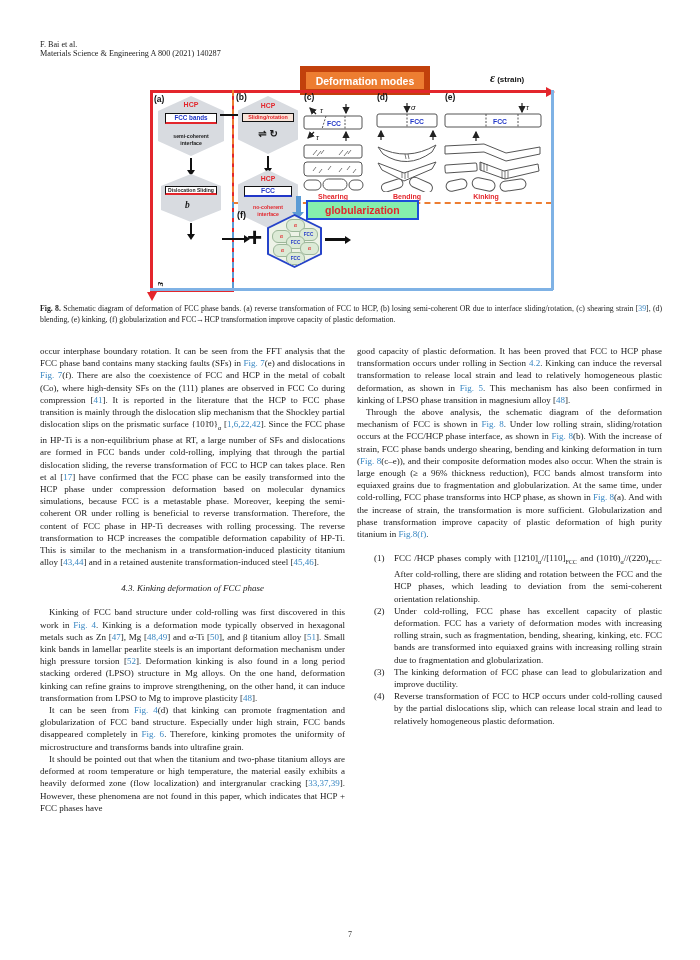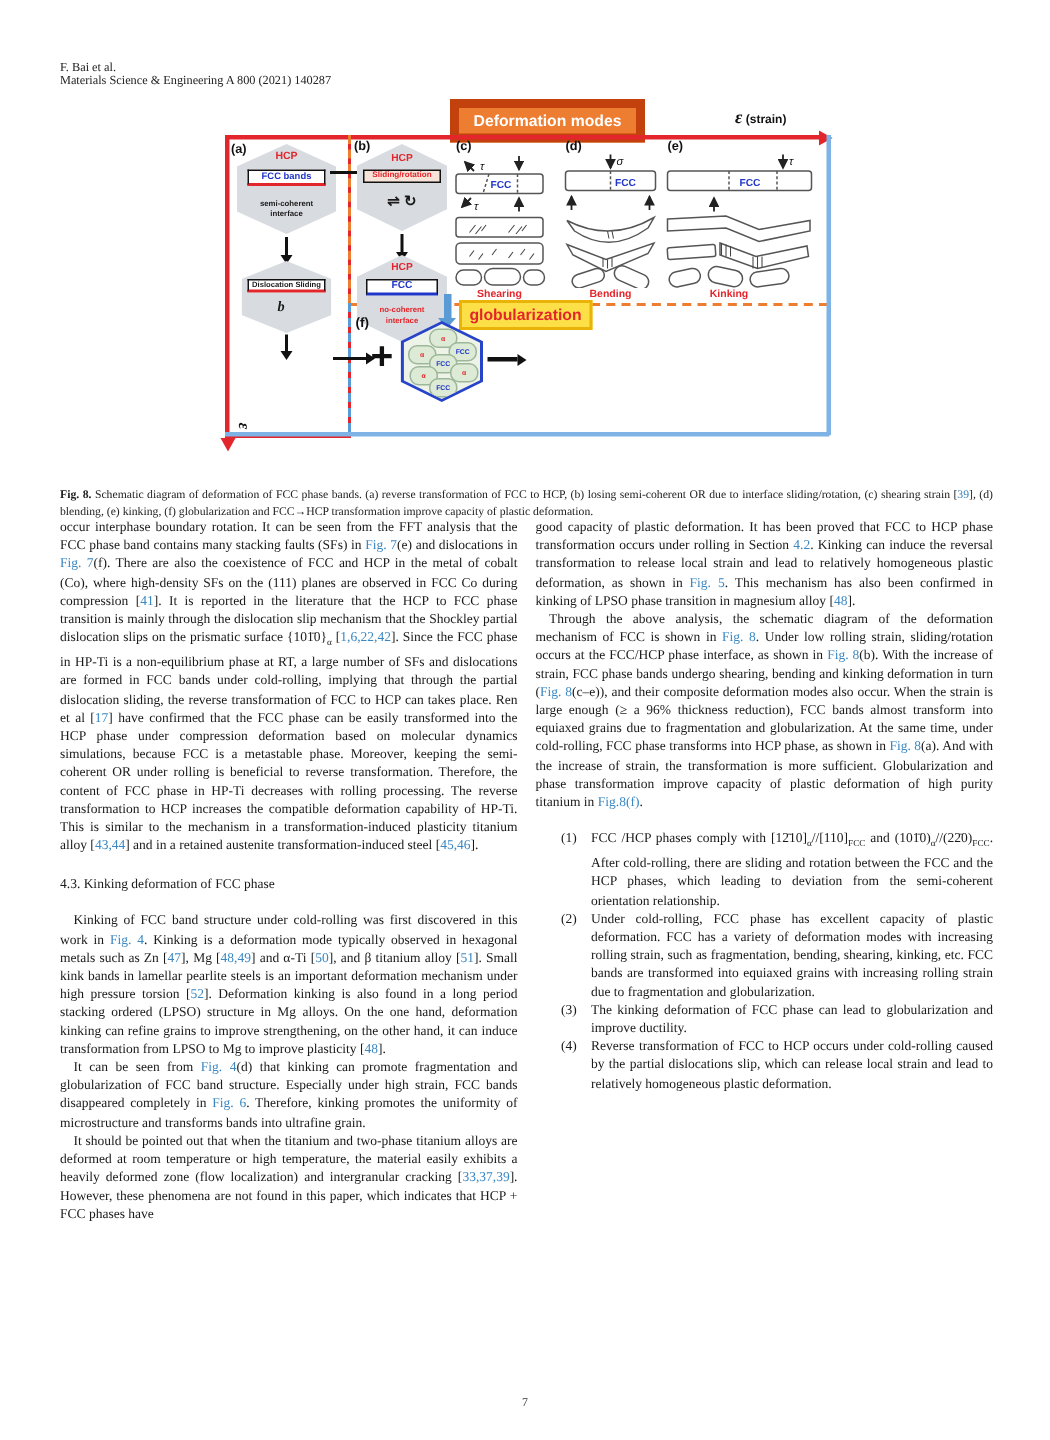--- a/index.html
+++ b/index.html
@@ -28,35 +28,35 @@
   .varrow:after{content:"";position:absolute;left:-5px;bottom:-6px;border-top:6px solid #111;border-left:4px solid transparent;border-right:4px solid transparent;}
   .harrow{position:absolute;border-top:2.5px solid #111;}
   .harrow:after{content:"";position:absolute;right:-6px;top:-5.5px;border-left:6px solid #111;border-top:4px solid transparent;border-bottom:4px solid transparent;}
   .dash-o-v{position:absolute;border-left:2px dashed #ED7D31;}
   .dash-o-h{position:absolute;border-top:2px dashed #ED7D31;}
   .dash-b-v{position:absolute;border-left:2px dashed #5B9BD5;}
   .solid-b{position:absolute;background:#7FB2E5;}
   .colcap{position:absolute;font-weight:bold;font-size:7px;color:#e3262c;text-align:center;}
   .globarrow{position:absolute;border-left:5px solid #5B9BD5;}
   .globarrow:after{content:"";position:absolute;left:-9px;bottom:-7px;border-top:7px solid #5B9BD5;border-left:6.5px solid transparent;border-right:6.5px solid transparent;}
-  .globbox{position:absolute;left:162px;top:134px;height:16px;padding:0 5px;background:#fde047;border:2px solid #eab308;color:#e3262c;font-weight:bold;font-size:10.5px;display:flex;align-items:center;}
+  .globbox{position:absolute;left:162px;top:134px;height:16px;padding:0 17px;background:#86efac;border:2px solid #1d4ed8;color:#e3262c;font-weight:bold;font-size:10.5px;display:flex;align-items:center;}
   .plus{position:absolute;left:103px;top:156px;font-size:26px;font-weight:bold;color:#111;}
   .hexf-outer{position:absolute;left:123px;top:148px;width:55px;height:54px;clip-path:polygon(50% 0,100% 25%,100% 75%,50% 100%,0 75%,0 25%);background:#2643c9;}
   .hexf-inner{position:absolute;inset:2px;clip-path:polygon(50% 0,100% 25%,100% 75%,50% 100%,0 75%,0 25%);background:#eef3e7;}
   .cell{position:absolute;width:17px;height:11px;border-radius:6px;background:#dcead6;border:0.5px solid #9db79a;font-size:4.6px;font-weight:bold;display:flex;align-items:center;justify-content:center;}
   .capbox{position:absolute;left:207px;top:160px;width:172px;height:26px;background:#7030A0;color:#fff;font-weight:bold;font-size:10.5px;display:flex;align-items:center;justify-content:center;gap:3px;}
   .capbox .up{color:#e3262c;font-size:11px;}
 
   
-  .figcap{position:absolute;left:40px;top:303px;width:622px;font-size:7.8px;line-height:11px;text-align:justify;color:#222;margin-top:21px;}
+  .figcap{position:absolute;left:40px;top:303px;width:622px;font-size:7.8px;line-height:11px;text-align:justify;color:#222;}
   .bodywrap{position:absolute;left:40px;top:345px;width:622px;display:flex;gap:12px;}
   .col{width:305px;}
   .para{font-size:9px;line-height:12.2px;text-align:justify;text-indent:9px;margin:0;}
   .para.noind{text-indent:0;}
-  .h-italic{font-size:9px;margin:15px 0 13px 0;}
+  .h-italic{font-style:italic;font-size:9px;margin:15px 0 13px 0;text-align:center;}
   .h-bold{font-weight:bold;font-size:9.2px;margin:17px 0 13px 0;}
   .clist{margin-top:12px;padding-left:17px;}
   .citem{display:flex;font-size:9px;line-height:12.2px;}
   .cmark{flex:none;width:20px;}
   .ctext{flex:1;text-align:justify;}
   .seg-link{color:#3a87c2;}
   .seg-bold{font-weight:bold;}
   .seg-sub{vertical-align:sub;font-size:68%;}
   .pageno{position:absolute;left:0;top:930px;width:700px;text-align:center;font-size:8px;color:#333;}
   svg text{font-family:"Liberation Sans",sans-serif;}

